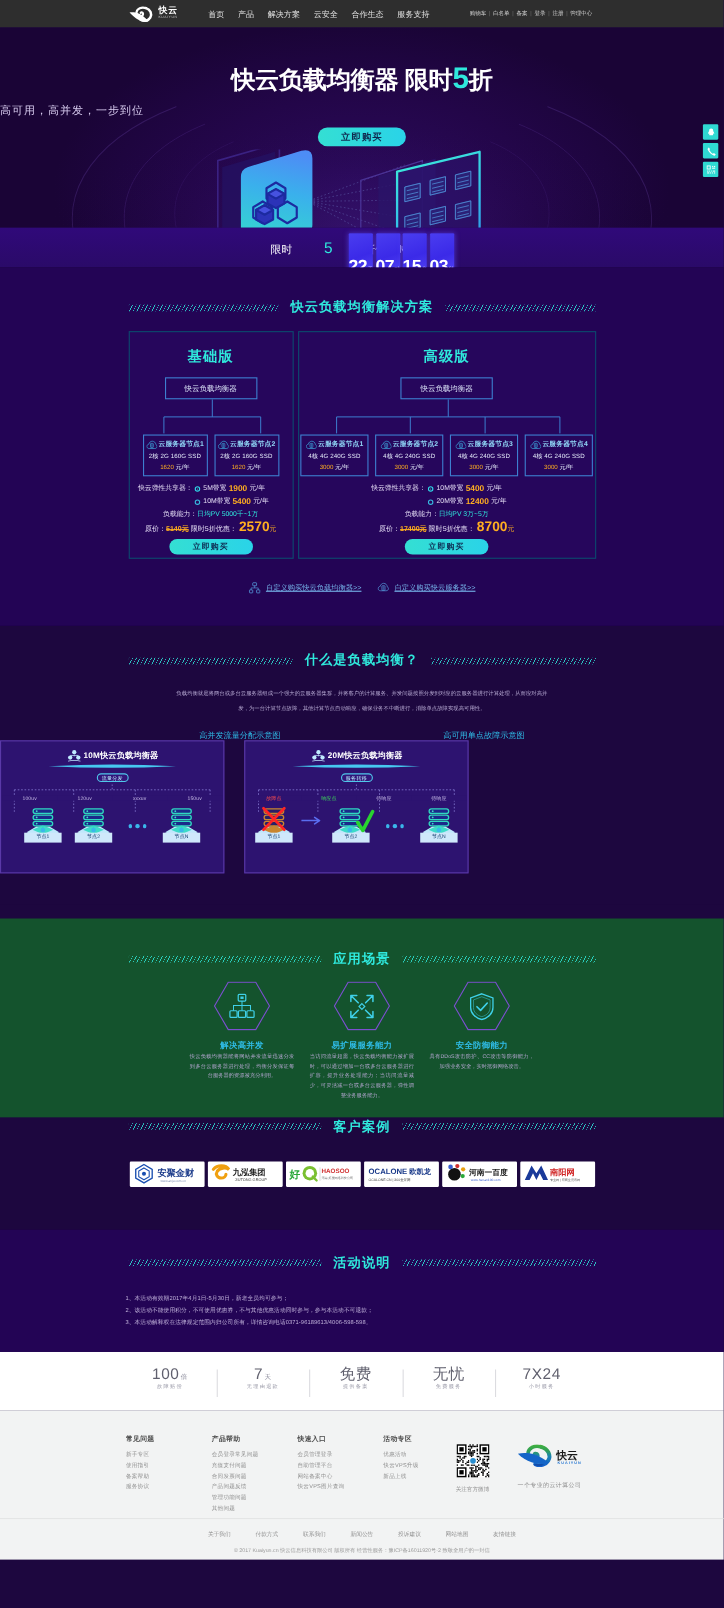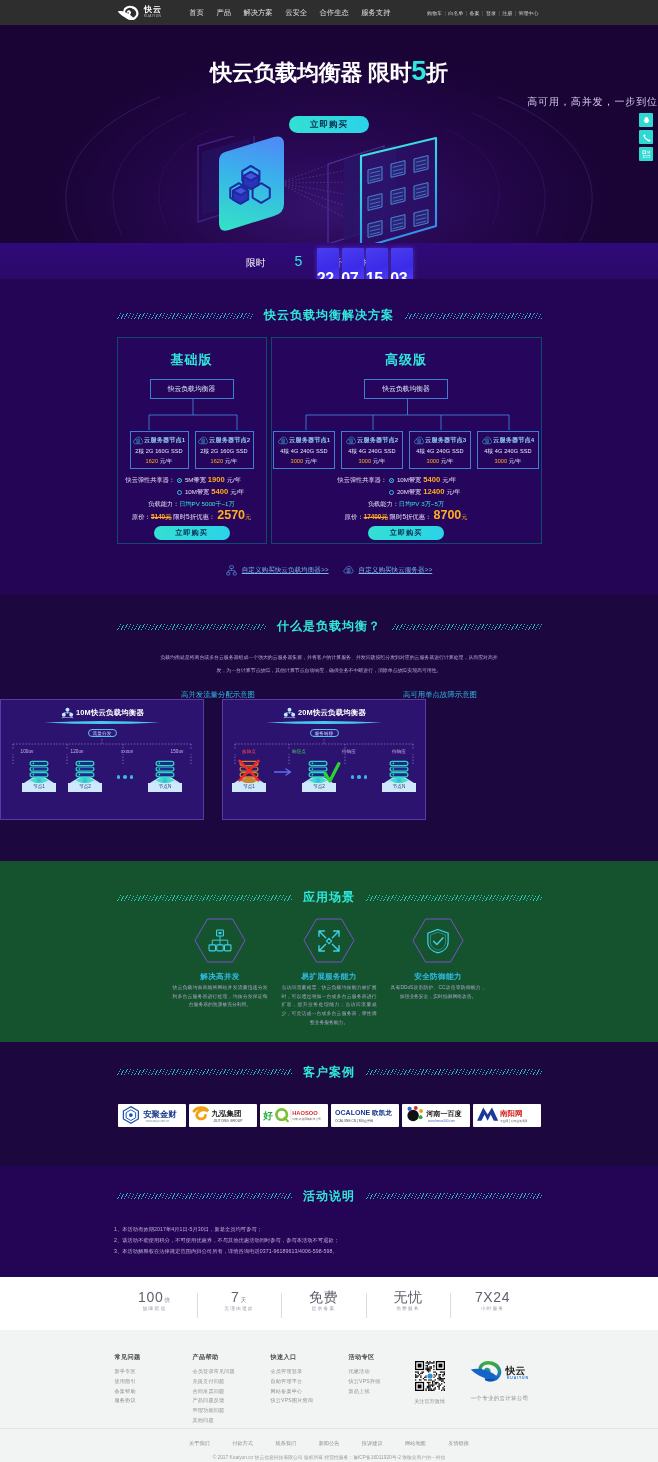--- a/index.html
+++ b/index.html
@@ -18,26 +18,26 @@
 .logo-txt .s{font-size:3.4px;color:#c6c6c6;letter-spacing:.6px;display:block;margin-top:1px;
   transform:scale(.9);transform-origin:left top;}
 .tb-nav{display:flex;margin-left:26px;}
 .tb-nav a{color:#e2e2e2;font-size:7.3px;text-decoration:none;white-space:nowrap;}
 .tb-nav a+a{margin-left:12.5px;}
 .tb-right{position:absolute;right:119.5px;top:0;height:25px;display:flex;align-items:center;}
 .tb-right a{color:#d6d6d6;font-size:5.0px;text-decoration:none;white-space:nowrap;}
 .tb-right i{color:#6f6f6f;font-style:normal;font-size:5.0px;margin:0 2.5px;}
 
 
-.hero{height:218px;position:relative;overflow:hidden;
+.hero{height:182px;position:relative;overflow:hidden;
   background:radial-gradient(ellipse 280px 150px at 50% 80%, #2a0a5a 0%, #270852 30%, #230649 55%, #1e053f 80%, #1a0436 100%);}
 .hero-bgfx{position:absolute;inset:0;}
 .h-title{position:absolute;top:33px;left:0;right:0;text-align:center;font-size:22px;font-weight:bold;letter-spacing:-0.3px;line-height:1;}
 .h-title .hl{color:#2fe8dc;font-size:27px;}
-.h-sub{position:absolute;top:72px;line-height:1;left:0;right:0;text-align:right;font-size:10px;color:#d9cdf0;letter-spacing:.9px;}
+.h-sub{position:absolute;top:72px;line-height:1;left:0;right:0;text-align:left;font-size:10px;color:#d9cdf0;letter-spacing:.9px;}
 .h-cta{position:absolute;top:91px;left:50%;transform:translateX(-50%);width:80px;height:17px;border-radius:9px;
   background:linear-gradient(90deg,#34dfd3,#2ad3e8);color:#10294f;font-size:8.5px;font-weight:bold;
   display:flex;align-items:center;justify-content:center;letter-spacing:1px;cursor:pointer;}
 .hero-ill{position:absolute;top:111px;left:146px;}
 
 
 .cdbar{height:36px;background:linear-gradient(180deg,#30097a 0%,#2a0a68 100%);position:relative;overflow:hidden;}
 .cd-inner{display:flex;align-items:center;position:absolute;left:246px;top:0;height:36px;z-index:2;}
 .cd-label{font-size:9.8px;color:#fff;letter-spacing:0px;display:flex;align-items:baseline;line-height:1;gap:28px;}
 .cd-label .hl{color:#2fe8dc;font-size:14px;padding:0 1px;}
@@ -354,21 +354,21 @@
             <s data-name="countdown-minutes-unit">分</s>
           </div>
       <div class="cd-box" data-name="countdown-seconds">
             <b data-name="countdown-seconds-value">03</b>
             <s data-name="countdown-seconds-unit">秒</s>
           </div>
     </div>
   </div>
 </div>
 
-<div class="sec sec-a" data-name="plans-section" style="padding-top:28px;padding-bottom:19px;">
+<div class="sec sec-a" data-name="plans-section" style="padding-top:28px;padding-bottom:29px;">
   <div class="sec-title" data-name="plans-section-title">
     <span class="deco" data-name="title-deco-left"></span>
     <span class="txt" data-name="plans-title-text">快云负载均衡解决方案</span>
     <span class="deco" data-name="title-deco-right"></span>
   </div>
   <div class="plans" data-name="plan-cards">
 
     <div class="plan plan-basic" data-name="plan-card-basic">
       <h3 data-name="plan-basic-name">基础版</h3>
       <div class="lb-box" data-name="plan-basic-lb">快云负载均衡器</div>
@@ -745,21 +745,21 @@
           <path d="M13 4.4 L21.2 7.5 L21.2 15 C21.2 19.6 17.6 22.9 13 24 C8.4 22.9 4.8 19.6 4.8 15 L4.8 7.5 Z" fill="none" stroke="#3fd0e8" stroke-width=".8" opacity=".6"></path>
           <path d="M8.2 14.2 L11.8 17.8 L18.4 10.6" fill="none" stroke="#3fd0e8" stroke-width="1.6" stroke-linecap="round" stroke-linejoin="round"></path>
         </svg>
       </div>
       <h4 data-name="scenario-title">安全防御能力</h4>
       <p data-name="scenario-desc">具有DDoS攻击防护、CC攻击等防御能力，加强业务安全，实时抵御网络攻击。</p>
     </div>
   </div>
 </div>
 
-<div class="sec sec-d" data-name="cases-section" style="padding-top:22px;padding-bottom:39px;">
+<div class="sec sec-d" data-name="cases-section" style="padding-bottom:39px;">
   <div class="sec-title" data-name="cases-section-title">
     <span class="deco" data-name="title-deco-left"></span>
     <span class="txt" data-name="cases-title-text">客户案例</span>
     <span class="deco" data-name="title-deco-right"></span>
   </div>
   <div class="cases" data-name="client-logos">
     <div class="case" data-name="client-logo-anju">
       <svg width="66" height="22" viewBox="0 0 74 25" data-name="anju-jincai-logo">
         <path d="M13 3 L21.5 8 L21.5 17 L13 22 L4.5 17 L4.5 8 Z" fill="none" stroke="#1a4fb0" stroke-width="1.4"></path>
         <path d="M13 6.6 L18.4 9.8 L18.4 15.6 L13 18.8 L7.6 15.6 L7.6 9.8 Z" fill="none" stroke="#1a4fb0" stroke-width="1.1"></path>

